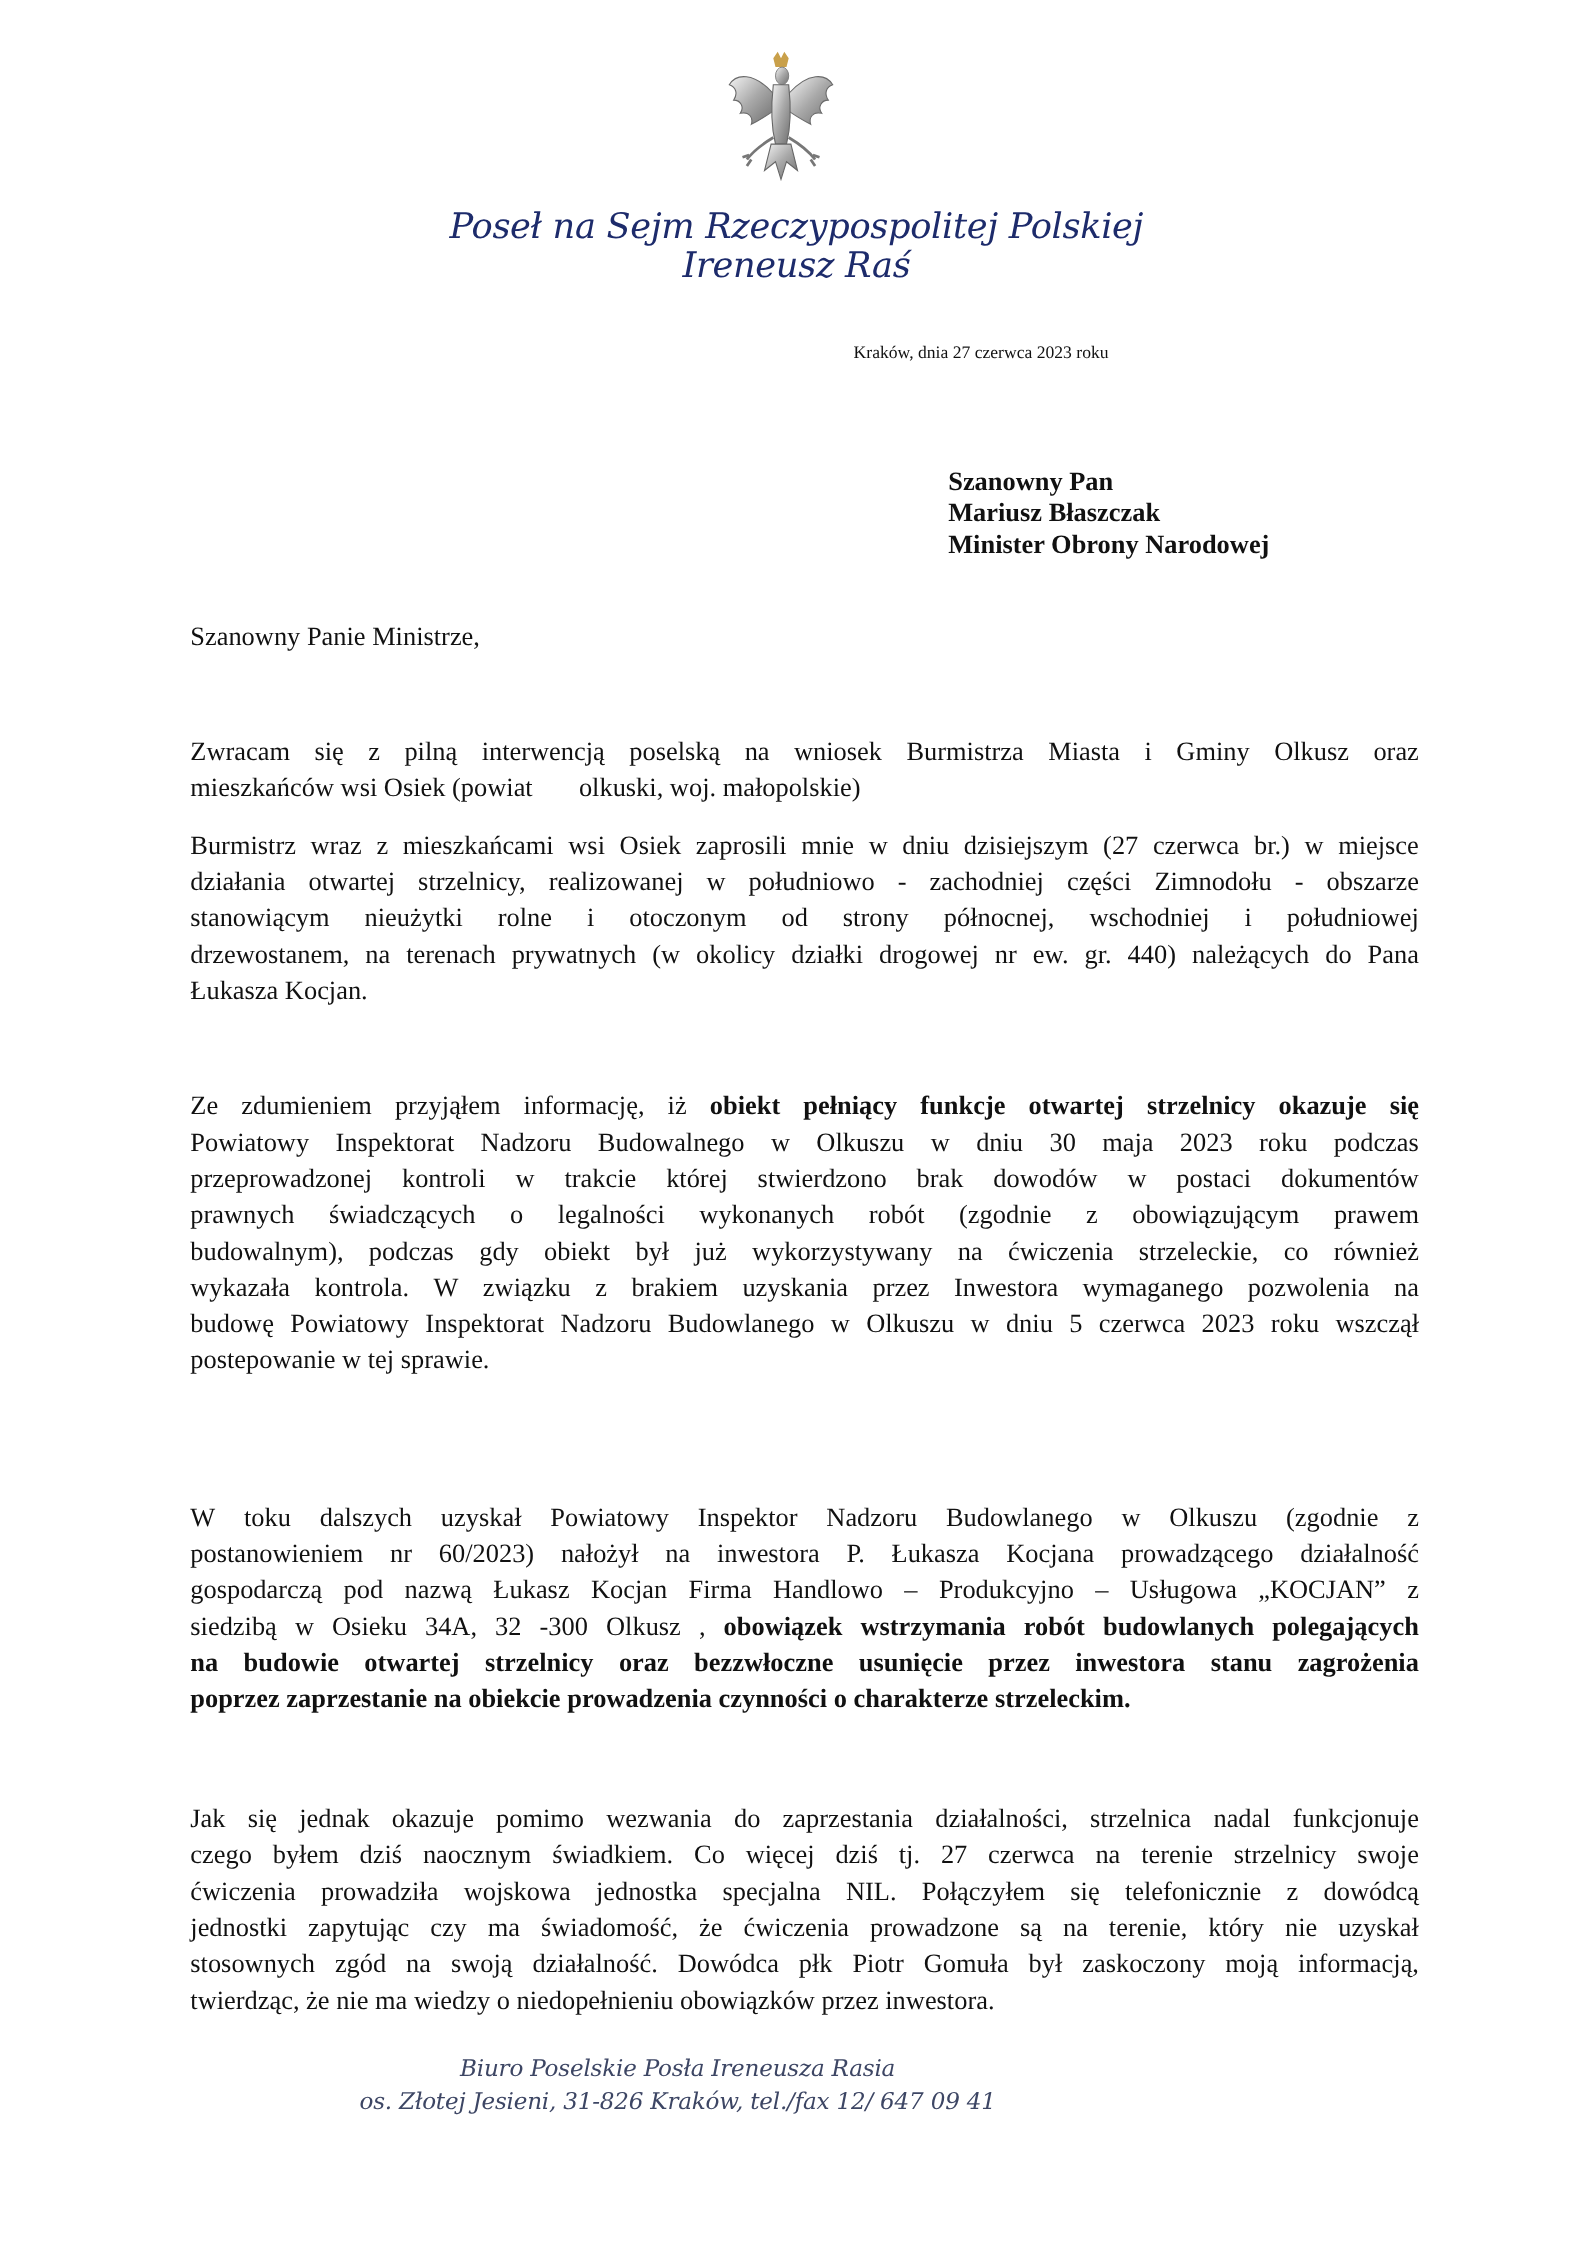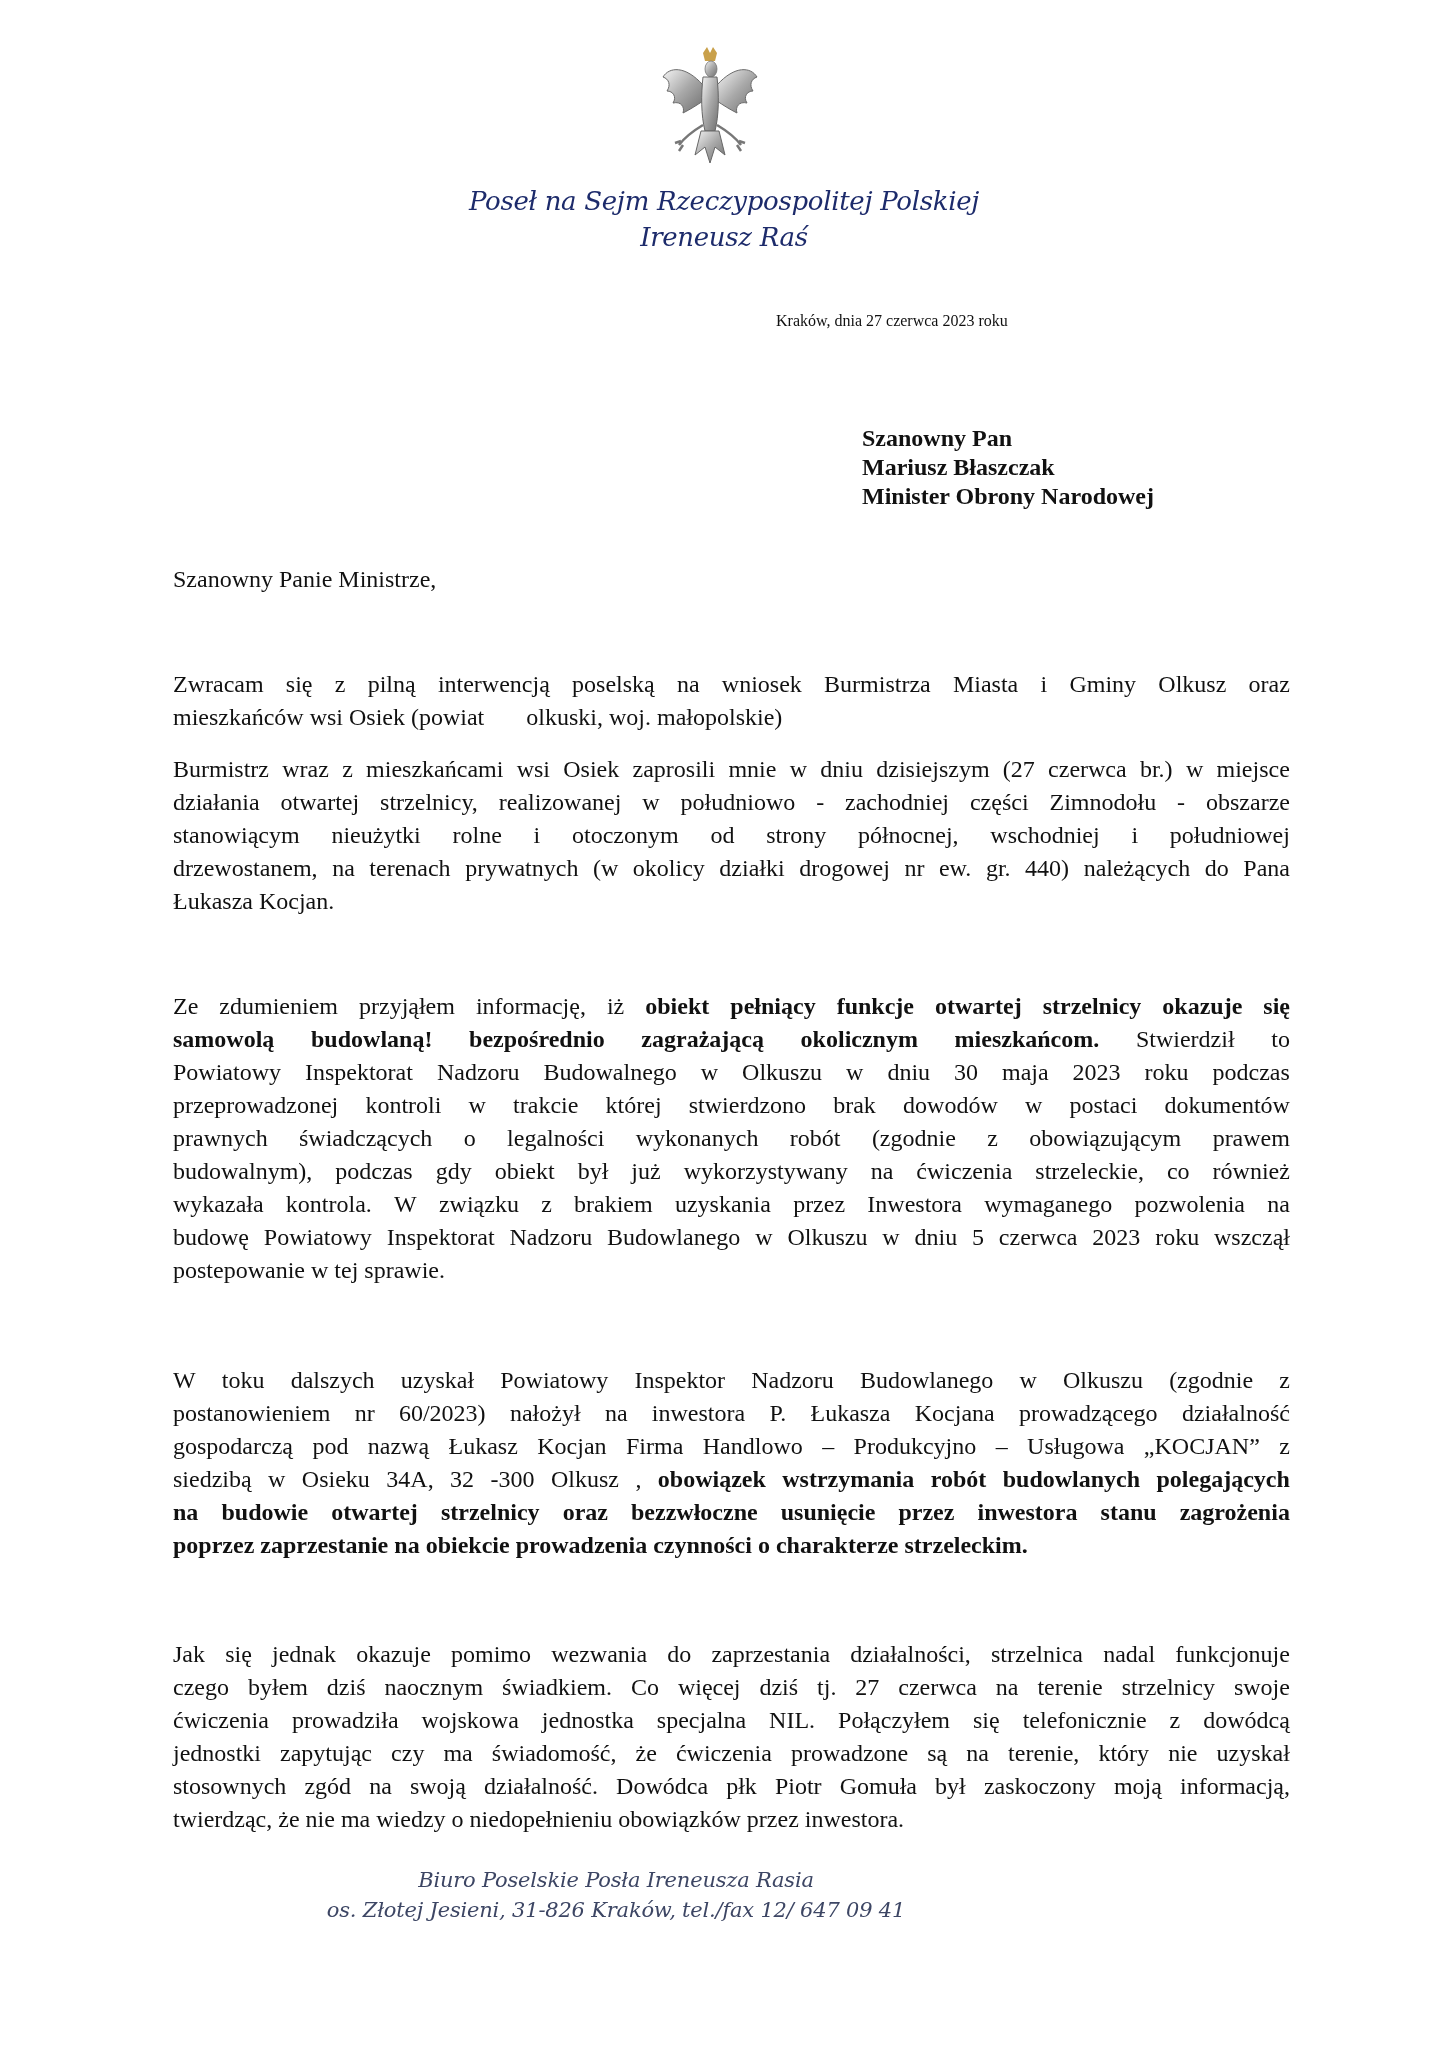--- a/index.html
+++ b/index.html
@@ -1,21 +1,21 @@
 <!DOCTYPE html>
 <html><head>
 <meta charset="utf-8">
 <style>
   html, body { margin: 0; padding: 0; background: #ffffff; }
   body { width: 1448px; height: 2048px; position: relative; overflow: hidden;
          font-family: "Liberation Serif", serif; color: #111111; }
   .abs { position: absolute; }
   .eagle { left: 655px; top: 45px; width: 110px; height: 130px; }
   .hdr { left: 0; width: 1448px; text-align: center; font-family: "DejaVu Serif", serif;
-         font-style: italic; color: #1d2b6b; font-size: 26px; letter-spacing: -0.3px; }
+         font-style: italic; color: #1d2b6b; font-size: 32px; letter-spacing: -0.3px; }
   .hdr1 { top: 186px; }
   .hdr2 { top: 222px; }
   .date { left: 776px; top: 312px; font-size: 16px; }
   .recip { left: 862px; top: 424px; font-size: 24px; font-weight: bold; line-height: 29px; }
   .recip div { white-space: nowrap; }
   .salute { left: 173px; top: 566px; font-size: 24px; }
   .para { left: 173px; width: 1117px; font-size: 24px; line-height: 33px; }
   .b { font-weight: bold; }
   .p1 { top: 668px; }
   .p2 { top: 753px; }
@@ -179,30 +179,20 @@
       <span>informację,</span>
       <span>iż</span>
       <span class="b">obiekt</span>
       <span class="b">pełniący</span>
       <span class="b">funkcje</span>
       <span class="b">otwartej</span>
       <span class="b">strzelnicy</span>
       <span class="b">okazuje</span>
       <span class="b">się</span>
     </div>
-  <div class="jl mixed">
-      <span class="b">samowolą</span>
-      <span class="b">budowlaną!</span>
-      <span class="b">bezpośrednio</span>
-      <span class="b">zagrażającą</span>
-      <span class="b">okolicznym</span>
-      <span class="b">mieszkańcom.</span>
-      <span>Stwierdził</span>
-      <span>to</span>
-    </div>
   <div class="jl">
       <span>Powiatowy</span>
       <span>Inspektorat</span>
       <span>Nadzoru</span>
       <span>Budowalnego</span>
       <span>w</span>
       <span>Olkuszu</span>
       <span>w</span>
       <span>dniu</span>
       <span>30</span>

